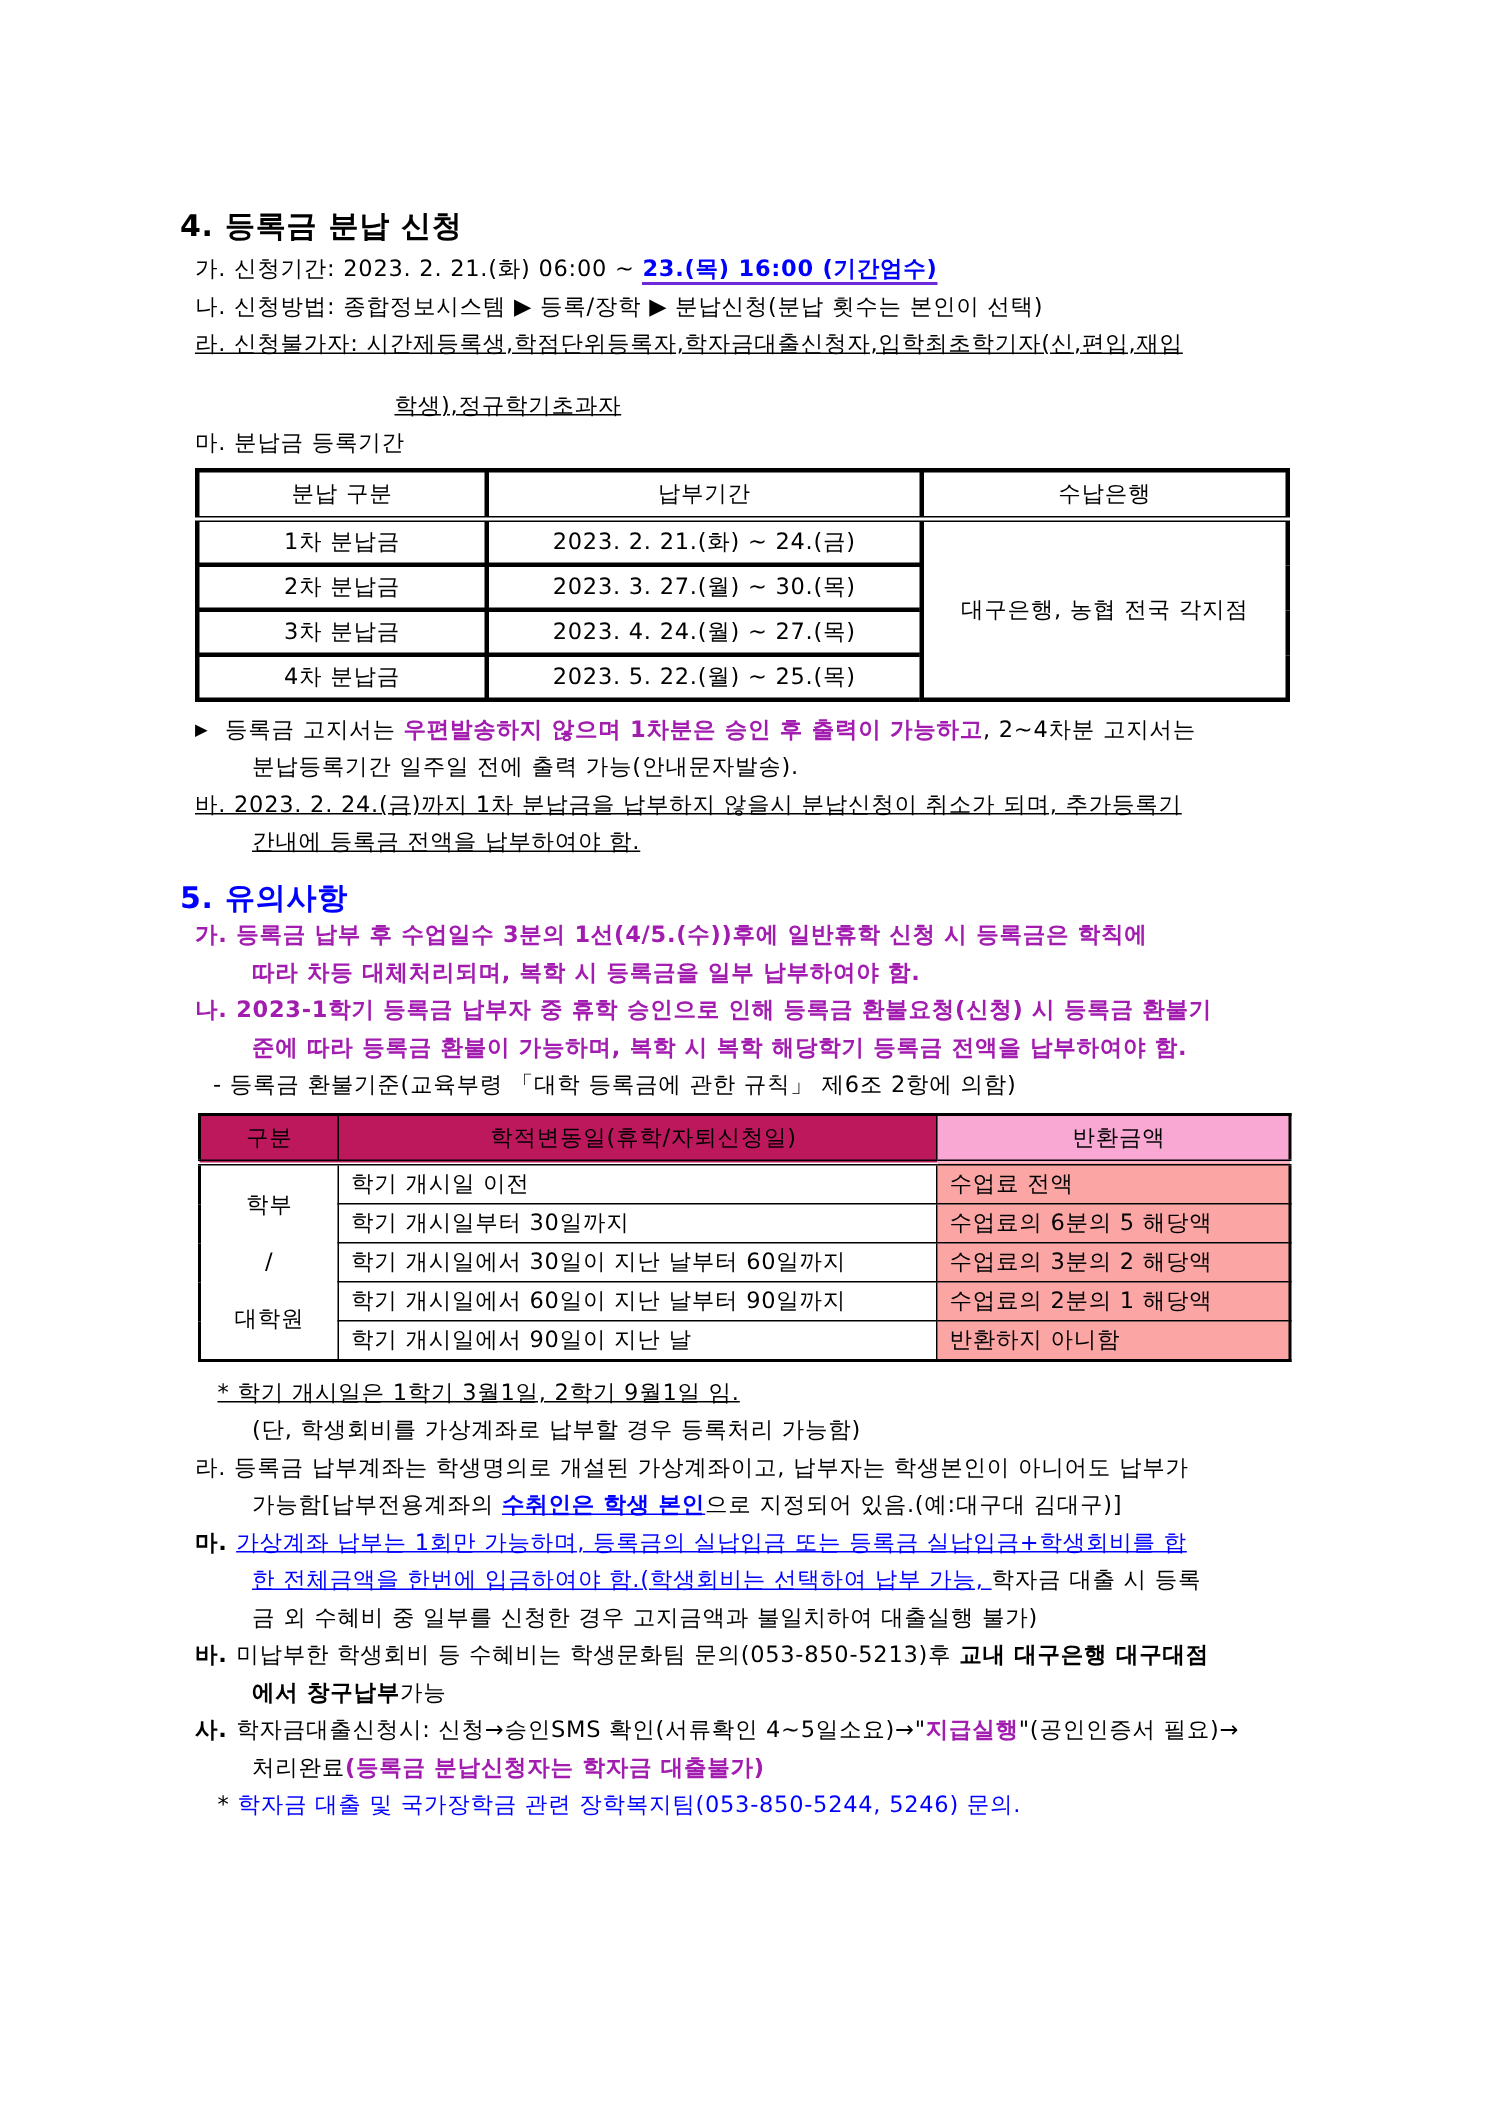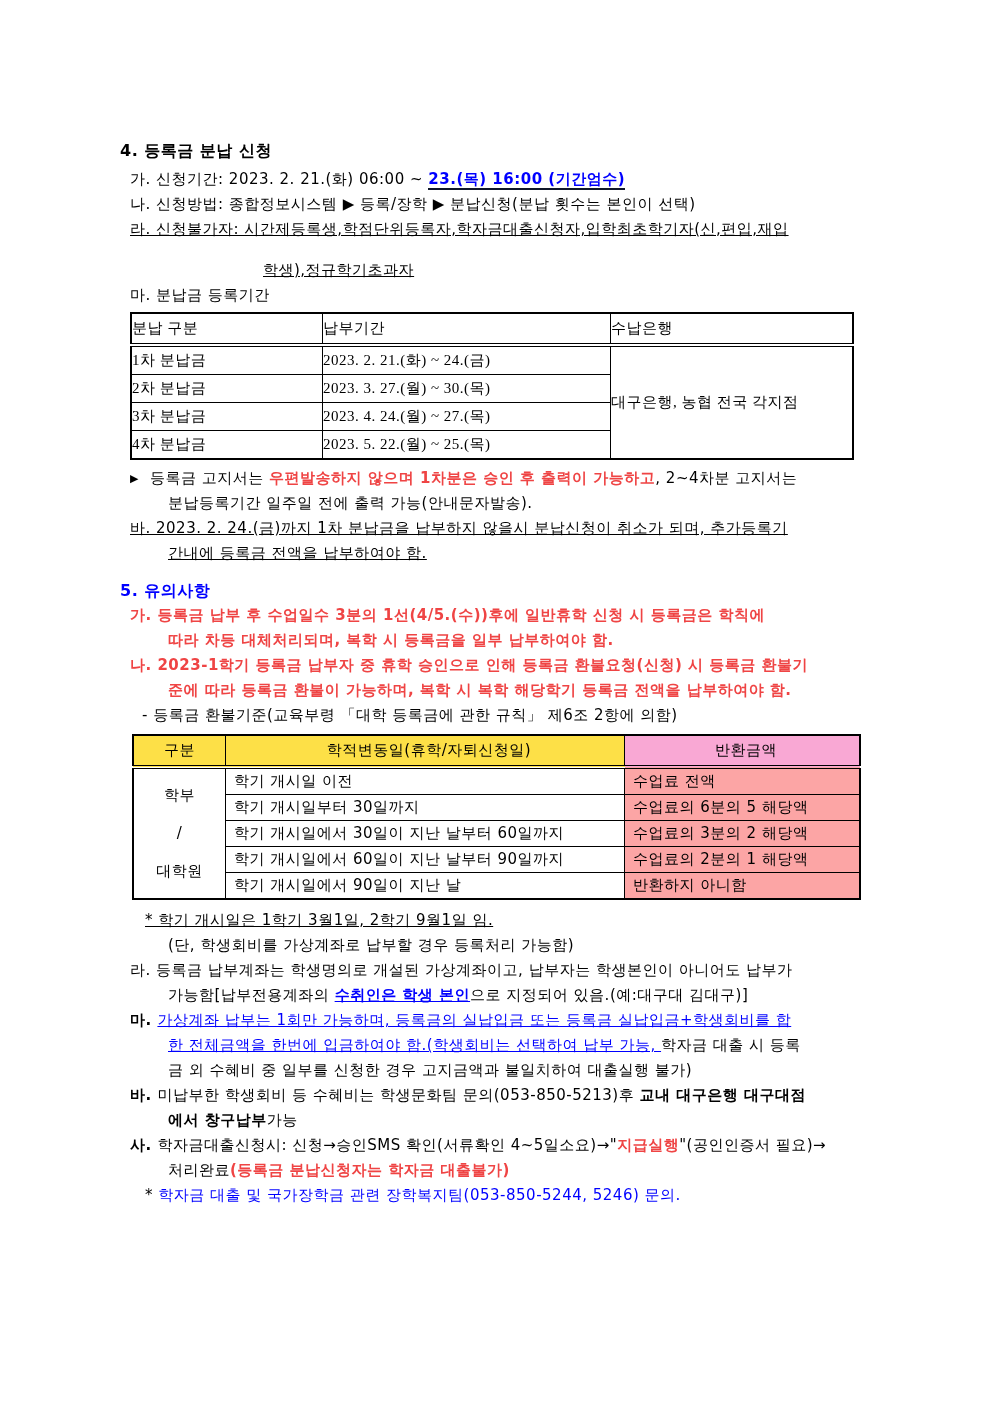--- a/index.html
+++ b/index.html
@@ -6,49 +6,49 @@
   .page{
     position:relative;
     width:992px;height:1403px;
     background:#ffffff;
     font-family:"DejaVu Sans","Liberation Sans",sans-serif;
     font-size:15px;color:#000;
     overflow:hidden;
   }
   .content{padding:138px 0 0 120px;}
   .line{height:25px;line-height:25px;white-space:nowrap;letter-spacing:0.5px;}
-  .doc-title{font-weight:bold;font-size:16px;}
+  .doc-title{font-weight:bold;font-size:20px;}
   .ind-item{margin-left:10px;}
   .ind-cont{margin-left:48px;}
   .ind-cont2{margin-left:143px;margin-top:16px;}
   .ind-dash{margin-left:22px;}
   .ind-star{margin-left:25px;}
   .b{font-weight:bold;}
   .u{text-decoration:underline;}
-  .redb{color:#ef4444;font-weight:bold;}
+  .redb{color:#a21caf;font-weight:bold;}
   .blue{color:#0000ff;}
   .blueb{color:#0000ff;font-weight:bold;}
   .blueu{color:#0000ff;text-decoration:underline;}
   .bluebu{color:#0000ff;font-weight:bold;text-decoration:underline;}
-  .deadline{color:#0000ff;font-weight:bold;border-bottom:2px solid #0f172a;}
+  .deadline{color:#0000ff;font-weight:bold;border-bottom:2px solid #6d28d9;}
   .bullet{display:inline-block;width:20px;font-size:11px;vertical-align:1px;}
 
   table{border-collapse:collapse;table-layout:fixed;}
   .tbl1{margin:4px 0 0 10px;width:718px;}
-  .tbl1 th,.tbl1 td{border:1px solid #000000;text-align:left;padding:0;letter-spacing:0.5px;font-weight:normal;font-family:Liberation Serif, serif;}
+  .tbl1 th,.tbl1 td{border:3px solid #000000;text-align:center;padding:0;letter-spacing:0.5px;font-weight:normal;}
   .tbl1{border:2px solid #000;}
   .tbl1 thead th{height:29px;border-bottom:4px double #000;background:#fff;}
   .tbl1 tbody td{height:27px;}
   .tbl1 .c1{width:190px;}
   .tbl1 .c2{width:287px;}
   .tbl1 .c3{width:241px;}
 
   .tbl2{margin:6px 0 0 12px;width:707px;border:2px solid #000;}
   .tbl2 th,.tbl2 td{border:1px solid #000;padding:0;letter-spacing:0.5px;font-weight:normal;}
-  .tbl2 thead th{height:29px;border-bottom:4px double #000;background:#fde047;text-align:center;}
+  .tbl2 thead th{height:29px;border-bottom:4px double #000;background:#be185d;text-align:center;}
   .tbl2 tbody td{height:25px;}
   .tbl2 .g1{width:91px;text-align:center;}
   .tbl2 .g2{width:390px;text-align:left;padding-left:8px;}
   .tbl2 .g3{width:226px;text-align:left;padding-left:8px;background:#fca5a5;}
   .groupcell{vertical-align:middle;}
   .groupcell .stack{display:flex;flex-direction:column;justify-content:space-around;height:115px;align-items:center;}
 
   .mt4{margin-top:4px;} .mt6{margin-top:6px;} .mt8{margin-top:8px;}
   .mt12{margin-top:12px;} .mt16{margin-top:16px;}
 </style>

